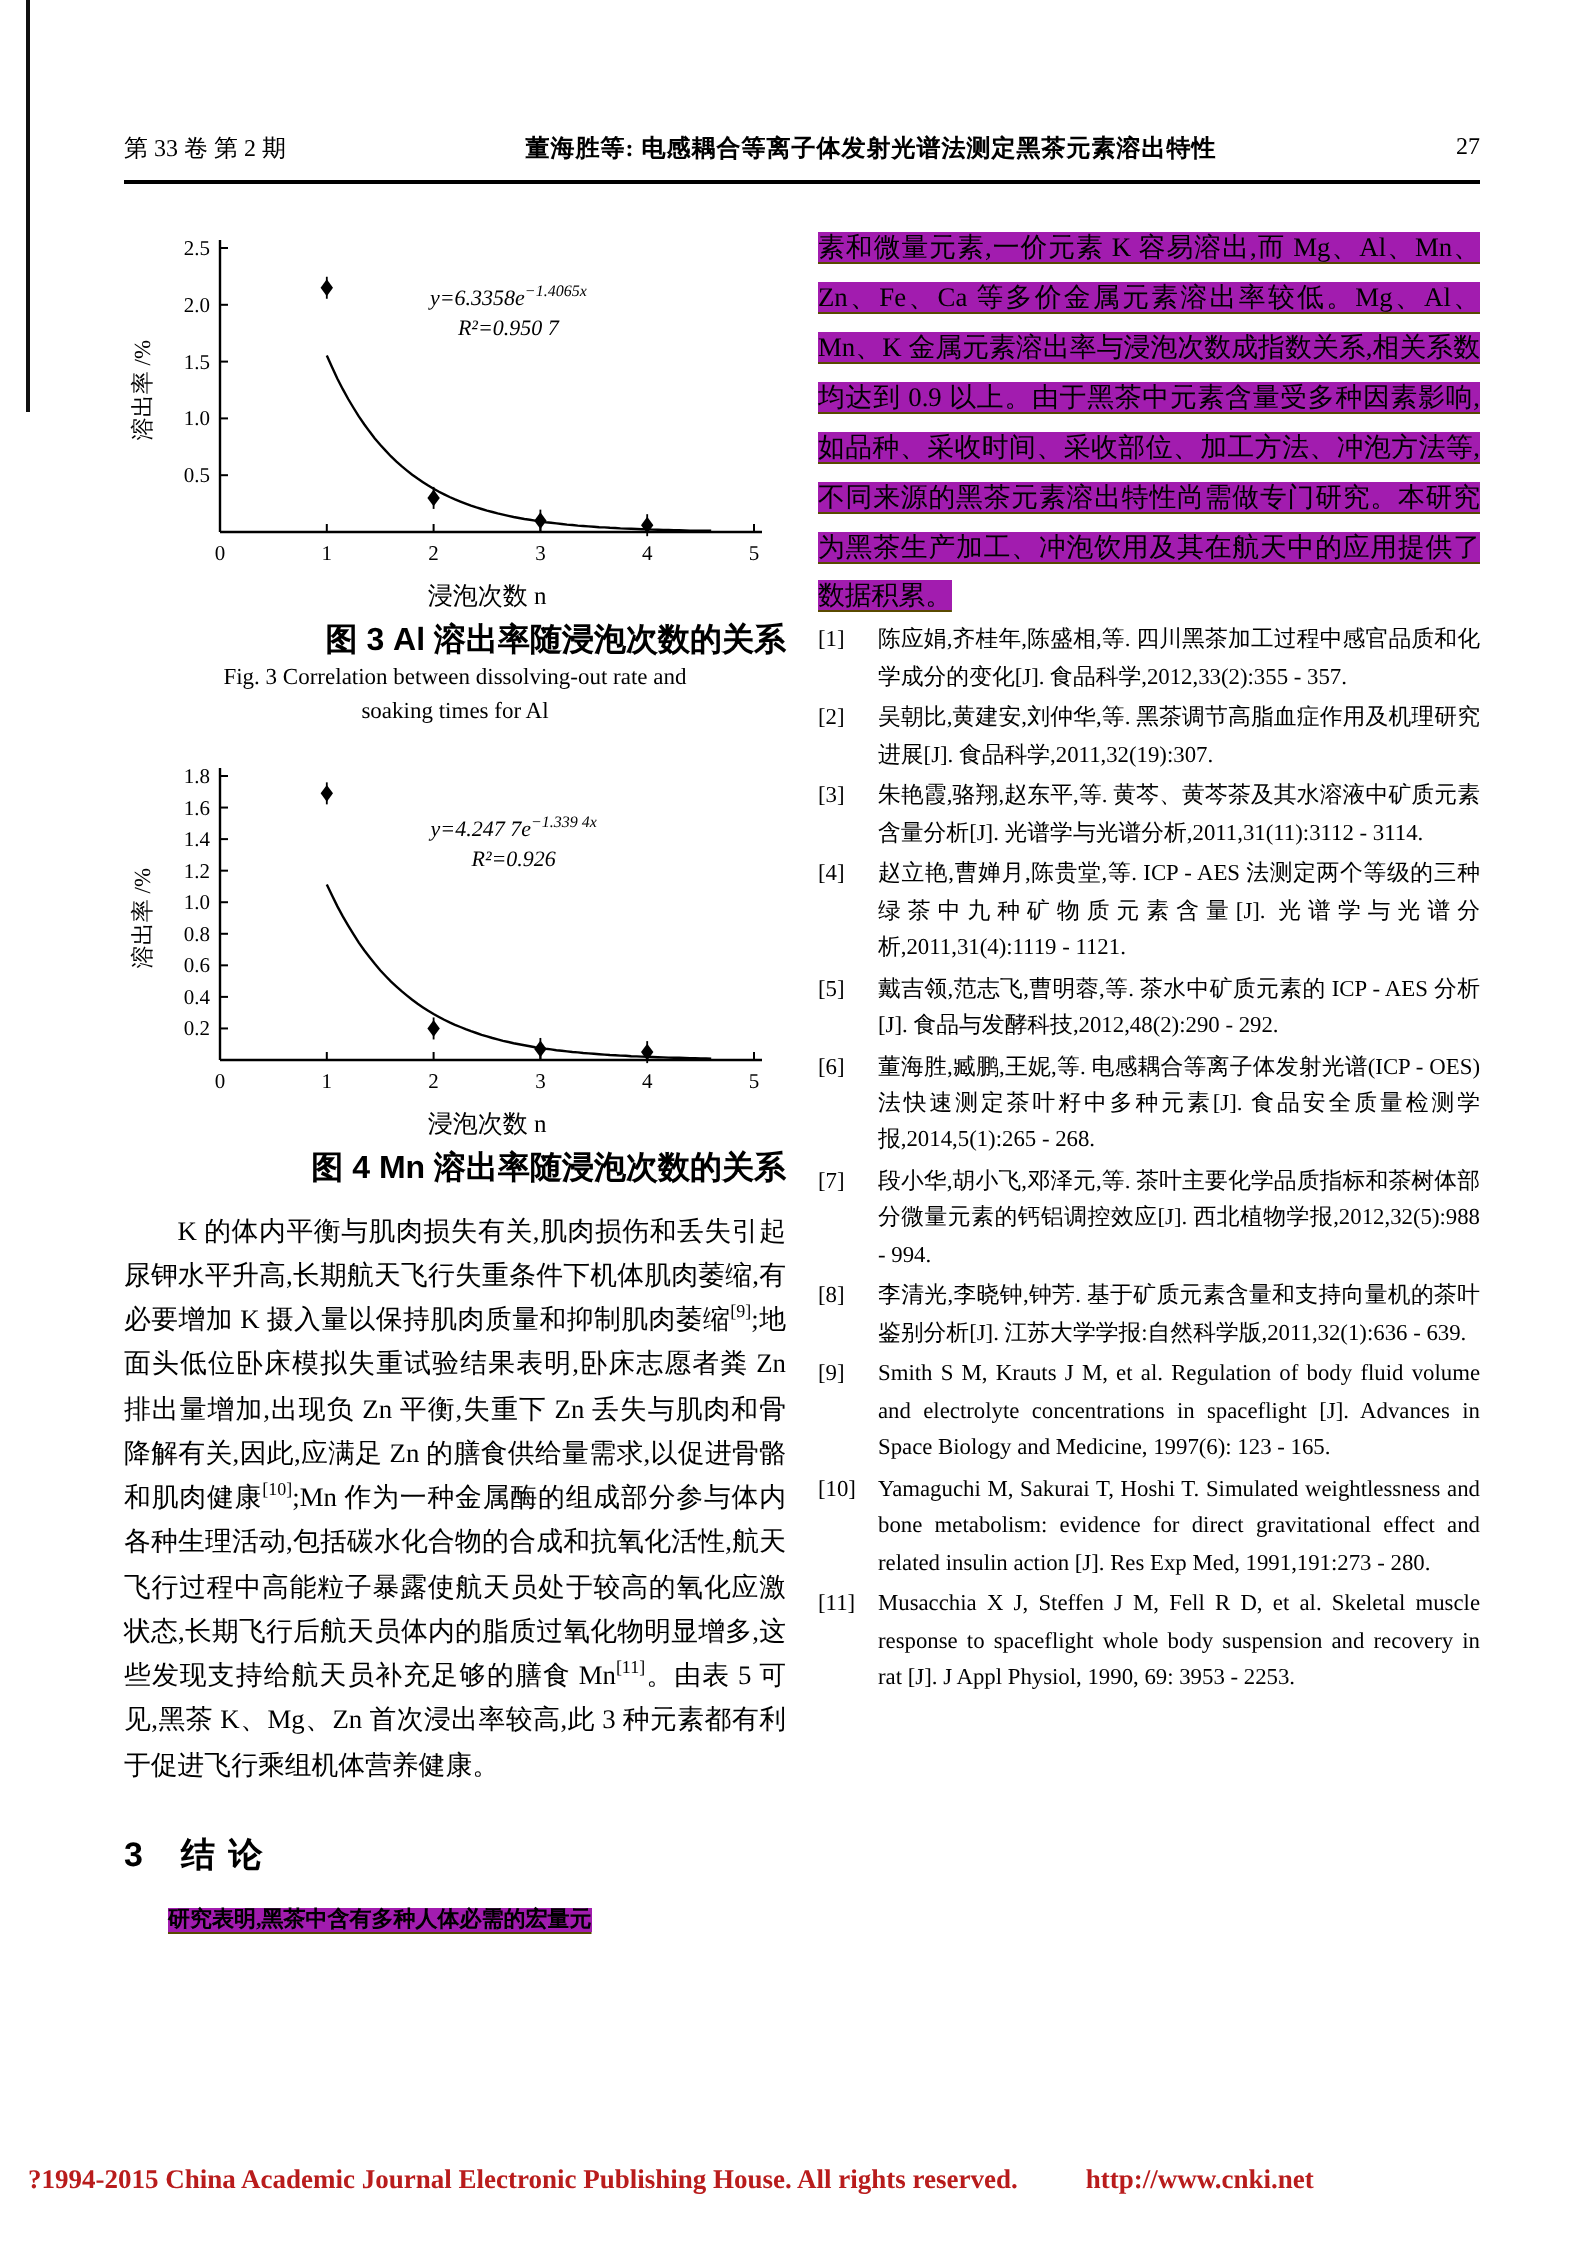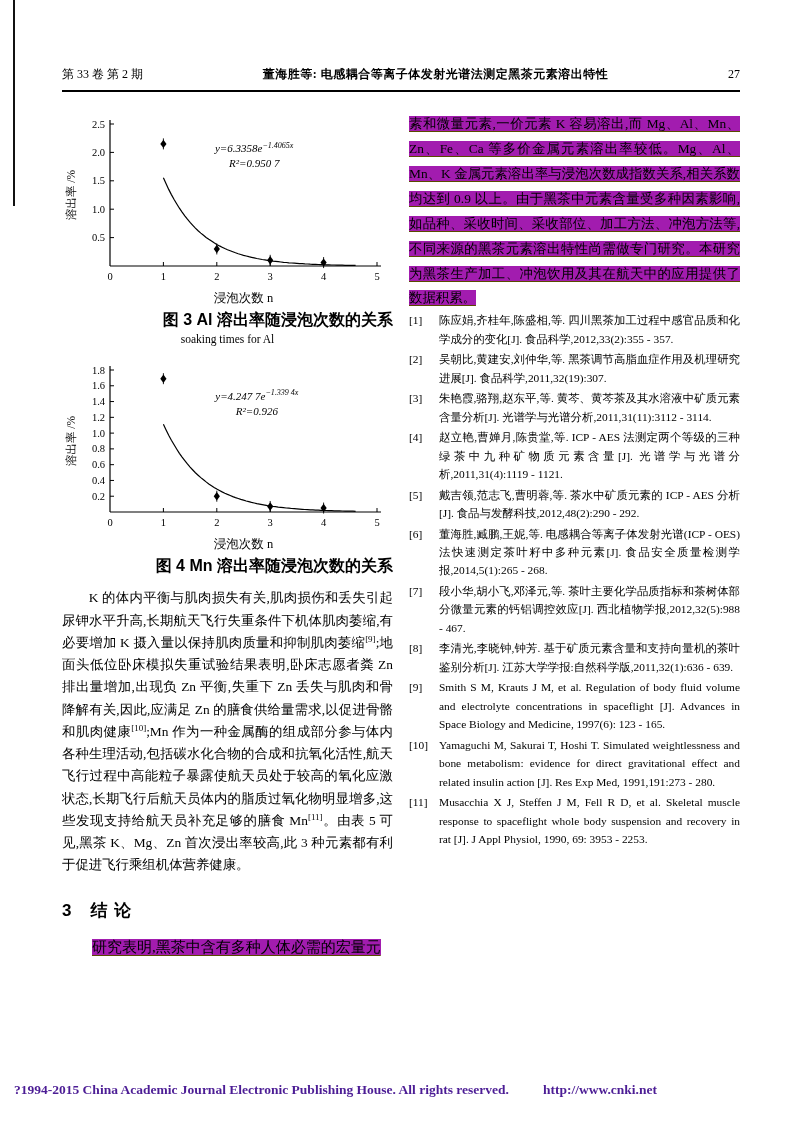--- a/index.html
+++ b/index.html
@@ -1,44 +1,44 @@
 <!DOCTYPE html>
 <html><head>
 <meta charset="utf-8">
 <style>
   html,body{margin:0;padding:0;}
   body{background:#e8e8e8;}
   .page{position:relative;width:794px;height:1122px;background:#ffffff;overflow:hidden;
         font-family:"Liberation Serif", serif;color:#000;}
   .scan-line{position:absolute;left:13px;top:0;width:2px;height:206px;background:#111;}
-  .header{position:absolute;left:62px;top:66px;width:678px;display:flex;align-items:center;
+  .header{position:absolute;left:62px;top:66px;width:678px;display:flex;align-items:flex-start;
           justify-content:space-between;font-size:12px;padding-bottom:7px;border-bottom:2.5px solid #000;}
   .header .center{font-weight:bold;letter-spacing:.5px;}
   .columns{position:absolute;left:62px;top:108px;width:678px;display:flex;gap:16px;}
   .col-left{width:331px;}
   .col-right{width:331px;}
   .figure{margin:4px 0 10px 0;}
   .figure svg{display:block;}
   .cap-zh{font-family:"Liberation Sans", sans-serif;font-weight:bold;font-size:16px;text-align:right;margin-top:2px;}
   .cap-en{font-size:11.5px;text-align:center;line-height:1.5;}
   .body-par{font-size:13.4px;line-height:1.66;text-align:justify;text-indent:2em;margin:6px 0 0 0;}
   .body-par sup{font-size:9px;line-height:0;}
   .section-h{font-family:"Liberation Sans", sans-serif;font-weight:bold;font-size:17px;margin:22px 0 12px 0;letter-spacing:1px;}
   .section-h .num{margin-right:18px;}
   .hl{background:#a21caf;text-decoration:underline;text-decoration-color:#5a4a00;
       text-decoration-thickness:1px;text-underline-offset:3px;}
-  .concl-par{font-size:15px;line-height:1.8;text-indent:2em;margin:0;}
+  .concl-par{font-size:11px;line-height:1.8;text-indent:2em;margin:0;font-weight:bold;}
   .hl-block{font-size:13.4px;line-height:1.86;text-align:justify;margin:4px 0 0 0;}
   .refs-head{font-family:"Liberation Sans", sans-serif;font-weight:bold;font-size:12.5px;margin:16px 0 10px 0;}
   .ref{display:flex;font-size:11.4px;line-height:1.62;text-align:justify;margin-bottom:2px;}
   .ref .ref-num{width:30px;flex:0 0 30px;}
   .ref .ref-text{flex:1;}
   .ref.en{font-family:"Liberation Serif", serif;}
   .footer{position:absolute;left:14px;top:1082px;width:766px;display:flex;gap:34px;
-          font-family:"Liberation Serif", serif;font-weight:bold;font-size:13.5px;color:#4c1d95;}
+          font-family:"Liberation Serif", serif;font-weight:bold;font-size:13.5px;color:#b91c1c;}
 </style>
 </head>
 <body>
 
 <div class="page">
   <div class="scan-line"></div>
 
   <div class="header">
     <span>第 33 卷 第 2 期</span>
     <span class="center">董海胜等: 电感耦合等离子体发射光谱法测定黑茶元素溶出特性</span>
@@ -85,20 +85,21 @@
               <polygon points="208.2,144.12 211.29999999999998,148.32 208.2,152.51999999999998 205.1,148.32" fill="#000"></polygon>
               <line x1="208.2" y1="142.82" x2="208.2" y2="153.82" stroke="#000" stroke-width="0.9"></line>
               <polygon points="261.6,146.39200000000002 264.70000000000005,150.592 261.6,154.792 258.5,150.592" fill="#000"></polygon>
               <line x1="261.6" y1="145.092" x2="261.6" y2="156.092" stroke="#000" stroke-width="0.9"></line>
               <text x="192.18" y="40.39999999999999" text-anchor="middle" font-size="11" font-style="italic" font-family="Liberation Serif, serif"><tspan>y=6.3358e</tspan><tspan dy="-4.5" font-size="8">−1.4065x</tspan></text>
               <text x="192.18" y="55.39999999999999" text-anchor="middle" font-size="11" font-style="italic" font-family="Liberation Serif, serif">R²=0.950 7</text>
             </svg>
           </div>
         <div class="cap-zh">图 3  Al 溶出率随浸泡次数的关系</div>
         <div class="cap-en">
+          <div>Fig. 3  Correlation between dissolving-out rate and</div>
           <div>soaking times for Al</div>
         </div>
       </div>
 
       <div class="figure">
         <div id="chart-fig4">
             <svg width="331" height="196">
               <line x1="48" y1="8" x2="48" y2="154" stroke="#000" stroke-width="1.2"></line>
               <line x1="48" y1="154" x2="319" y2="154" stroke="#000" stroke-width="1.2"></line>
               <line x1="48" y1="138.22222222222223" x2="52" y2="138.22222222222223" stroke="#000" stroke-width="1"></line>
@@ -181,21 +182,21 @@
           <div class="ref">
             <span class="ref-num">[5]</span>
             <span class="ref-text">戴吉领,范志飞,曹明蓉,等. 茶水中矿质元素的 ICP - AES 分析[J]. 食品与发酵科技,2012,48(2):290 - 292.</span>
           </div>
           <div class="ref">
             <span class="ref-num">[6]</span>
             <span class="ref-text">董海胜,臧鹏,王妮,等. 电感耦合等离子体发射光谱(ICP - OES)法快速测定茶叶籽中多种元素[J]. 食品安全质量检测学报,2014,5(1):265 - 268.</span>
           </div>
           <div class="ref">
             <span class="ref-num">[7]</span>
-            <span class="ref-text">段小华,胡小飞,邓泽元,等. 茶叶主要化学品质指标和茶树体部分微量元素的钙铝调控效应[J]. 西北植物学报,2012,32(5):988 - 467.</span>
+            <span class="ref-text">段小华,胡小飞,邓泽元,等. 茶叶主要化学品质指标和茶树体部分微量元素的钙铝调控效应[J]. 西北植物学报,2012,32(5):988 - 994.</span>
           </div>
           <div class="ref">
             <span class="ref-num">[8]</span>
             <span class="ref-text">李清光,李晓钟,钟芳. 基于矿质元素含量和支持向量机的茶叶鉴别分析[J]. 江苏大学学报:自然科学版,2011,32(1):636 - 639.</span>
           </div>
           <div class="ref en">
             <span class="ref-num">[9]</span>
             <span class="ref-text">Smith S M, Krauts J M, et al. Regulation of body fluid volume and electrolyte concentrations in spaceflight [J]. Advances in Space Biology and Medicine, 1997(6): 123 - 165.</span>
           </div>
           <div class="ref en">

